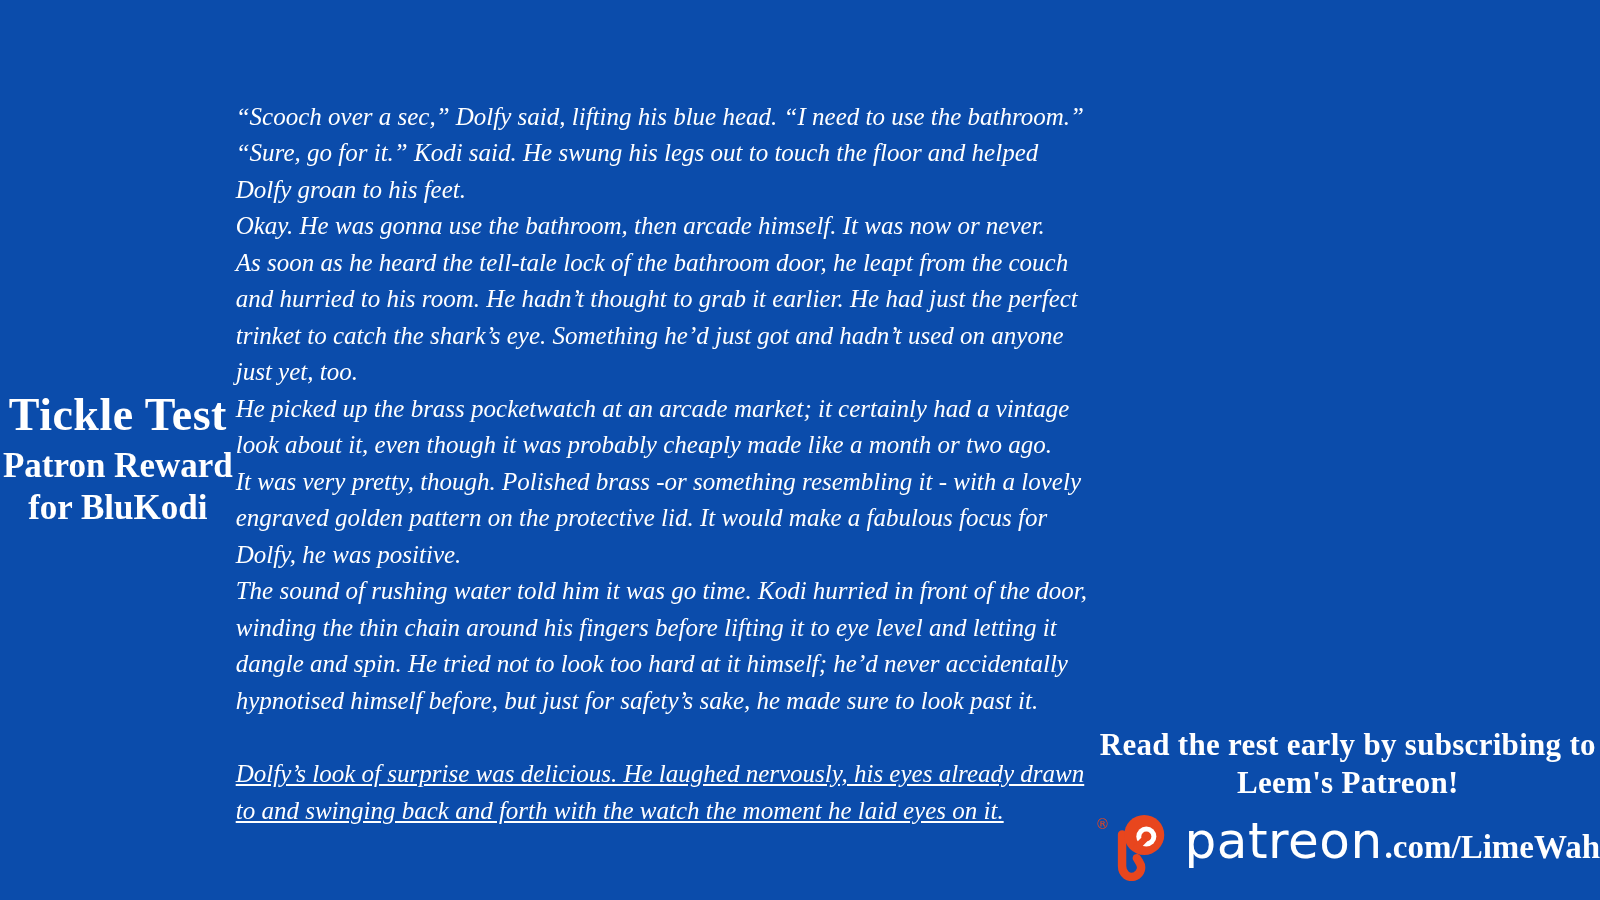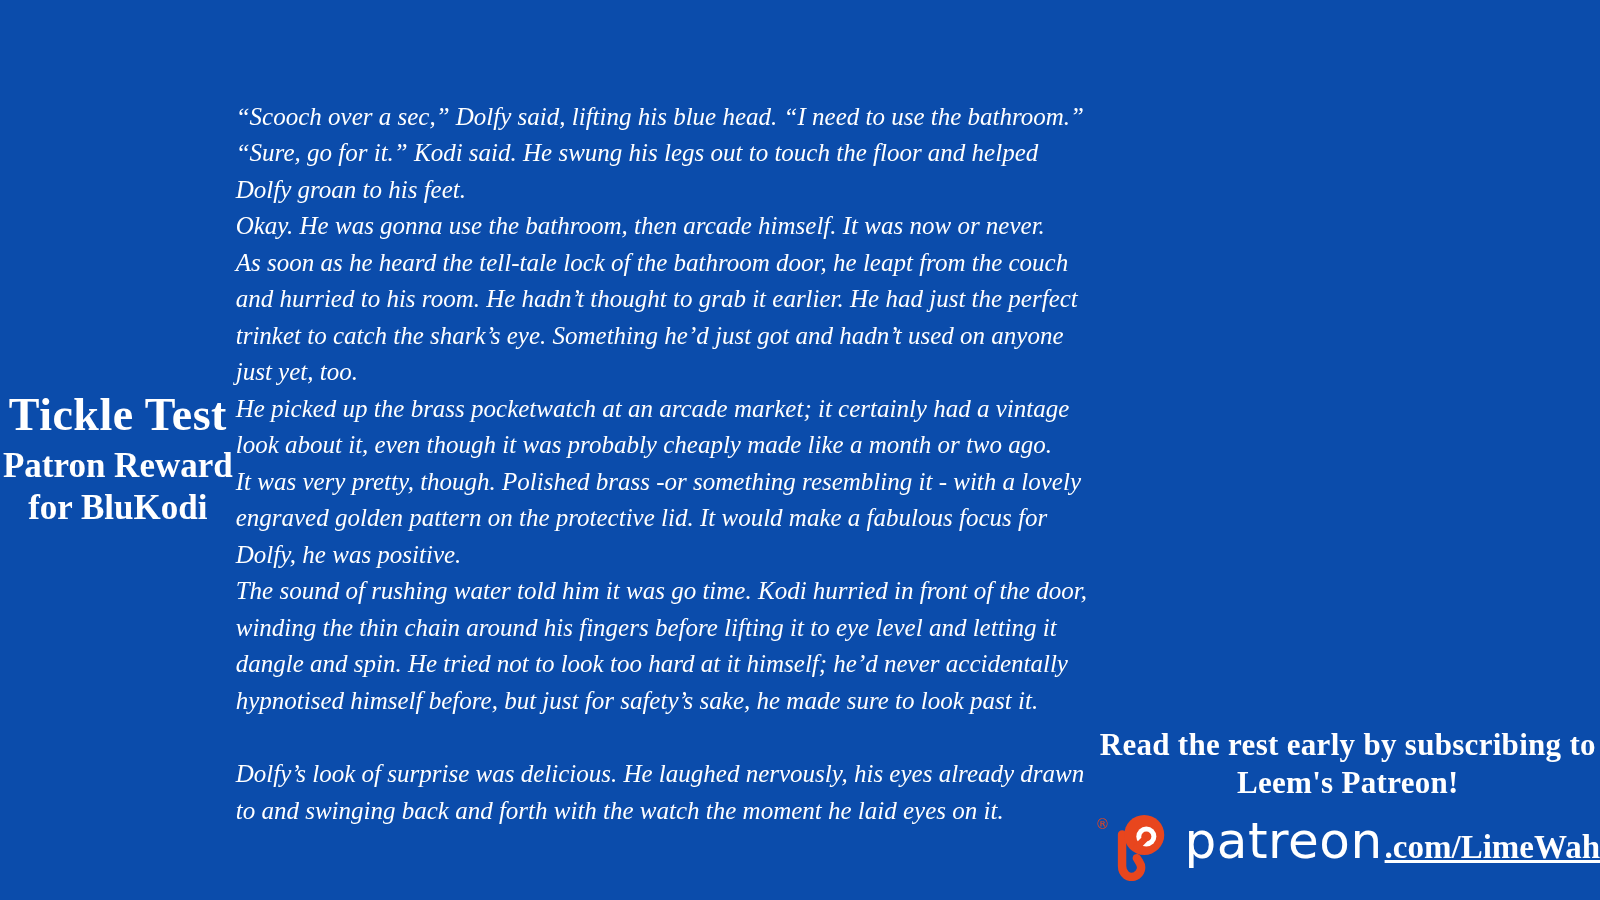--- a/index.html
+++ b/index.html
@@ -24,21 +24,21 @@
     font: 700 35px/42px "Liberation Serif", serif;
     margin: 4px 0 0;
   }
   .story {
     margin-top: 28px;
     width: 1524px;
     text-align: left;
     font: italic 25px/36.5px "Liberation Serif", serif;
   }
   .story p { margin: 0; }
-  .story p.gap-before { margin-top: 37px; }
+  .story p.gap-before { margin-top: 37px; text-decoration: underline; }
   footer { margin-top: auto; padding-bottom: 24px; text-align: center; }
   .cta {
     font: 700 31px/38px "Liberation Serif", serif;
     letter-spacing: 0.3px;
   }
   .patreon-row {
     margin-top: 4px;
     display: flex; justify-content: center; align-items: center;
     cursor: pointer;
   }
@@ -52,21 +52,20 @@
   .p-icon { display: block; transform: translateY(5px); }
   .p-icon svg { width: 58px; height: 70px; display: block; }
   .wordmark-group { display: inline-flex; align-items: baseline; margin-left: 16px; }
   .wordmark {
     font: 400 50px "DejaVu Sans", sans-serif;
     letter-spacing: 0.5px;
   }
   .url-suffix {
     font: 700 33px "Liberation Serif", serif;
     margin-left: 2px;
-    text-decoration: underline;
   }
 </style>
 </head>
 <body style="background: rgb(11, 76, 171); color: rgb(255, 255, 255);">
 
 <div class="canvas">
 
   <header>
     <h1 class="title">Tickle Test</h1>
     <h2 class="subtitle">Patron Reward for BluKodi</h2>

